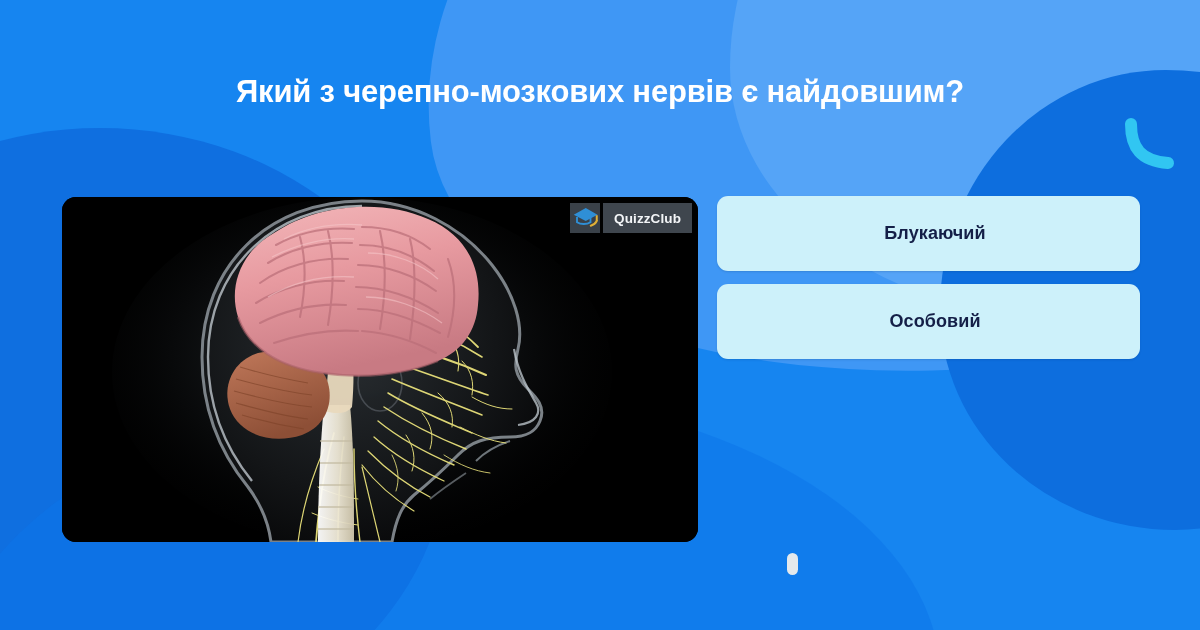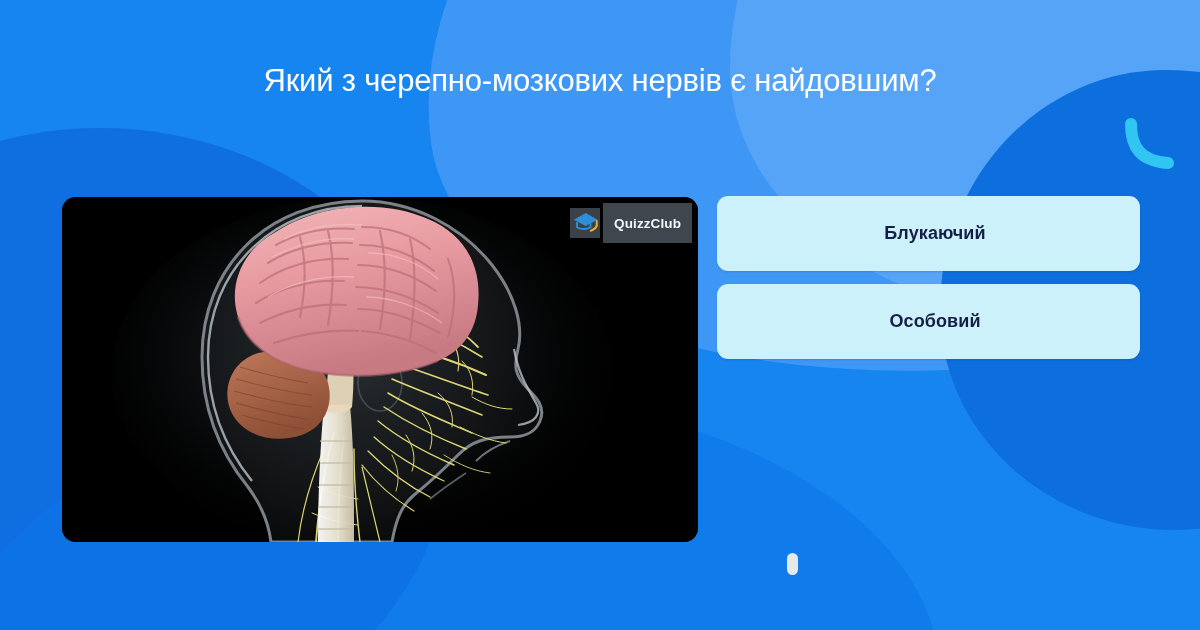--- a/index.html
+++ b/index.html
@@ -78,24 +78,24 @@
   
   .title-wrap {
     position: absolute;
     left: 0; right: 0;
     top: 62px;
     text-align: center;
     padding: 0 40px;
     z-index: 6;
   }
   .title {
-    margin: 0;
+    margin: 11px;
     color: #ffffff;
     font-size: 31px;
-    font-weight: normal;
+    font-weight: bold;
     letter-spacing: -0.2px;
     line-height: 1.2;
     white-space: nowrap;
   }
 
   
   .media-card {
     position: absolute;
     left: 62px;
     top: 197px;
@@ -116,21 +116,21 @@
     align-items: center;
     gap: 3px;
     z-index: 3;
   }
   .brand-mark {
     width: 30px; height: 30px;
     background: #3a4149;
     display: flex; align-items: center; justify-content: center;
   }
   .brand-name {
-    height: 40px;
+    height: 30px;
     background: #3f464e;
     color: #f3f5f7;
     font-size: 13.5px;
     font-weight: bold;
     display: flex; align-items: center;
     padding: 0 11px;
     letter-spacing: .1px;
   }
 
   

